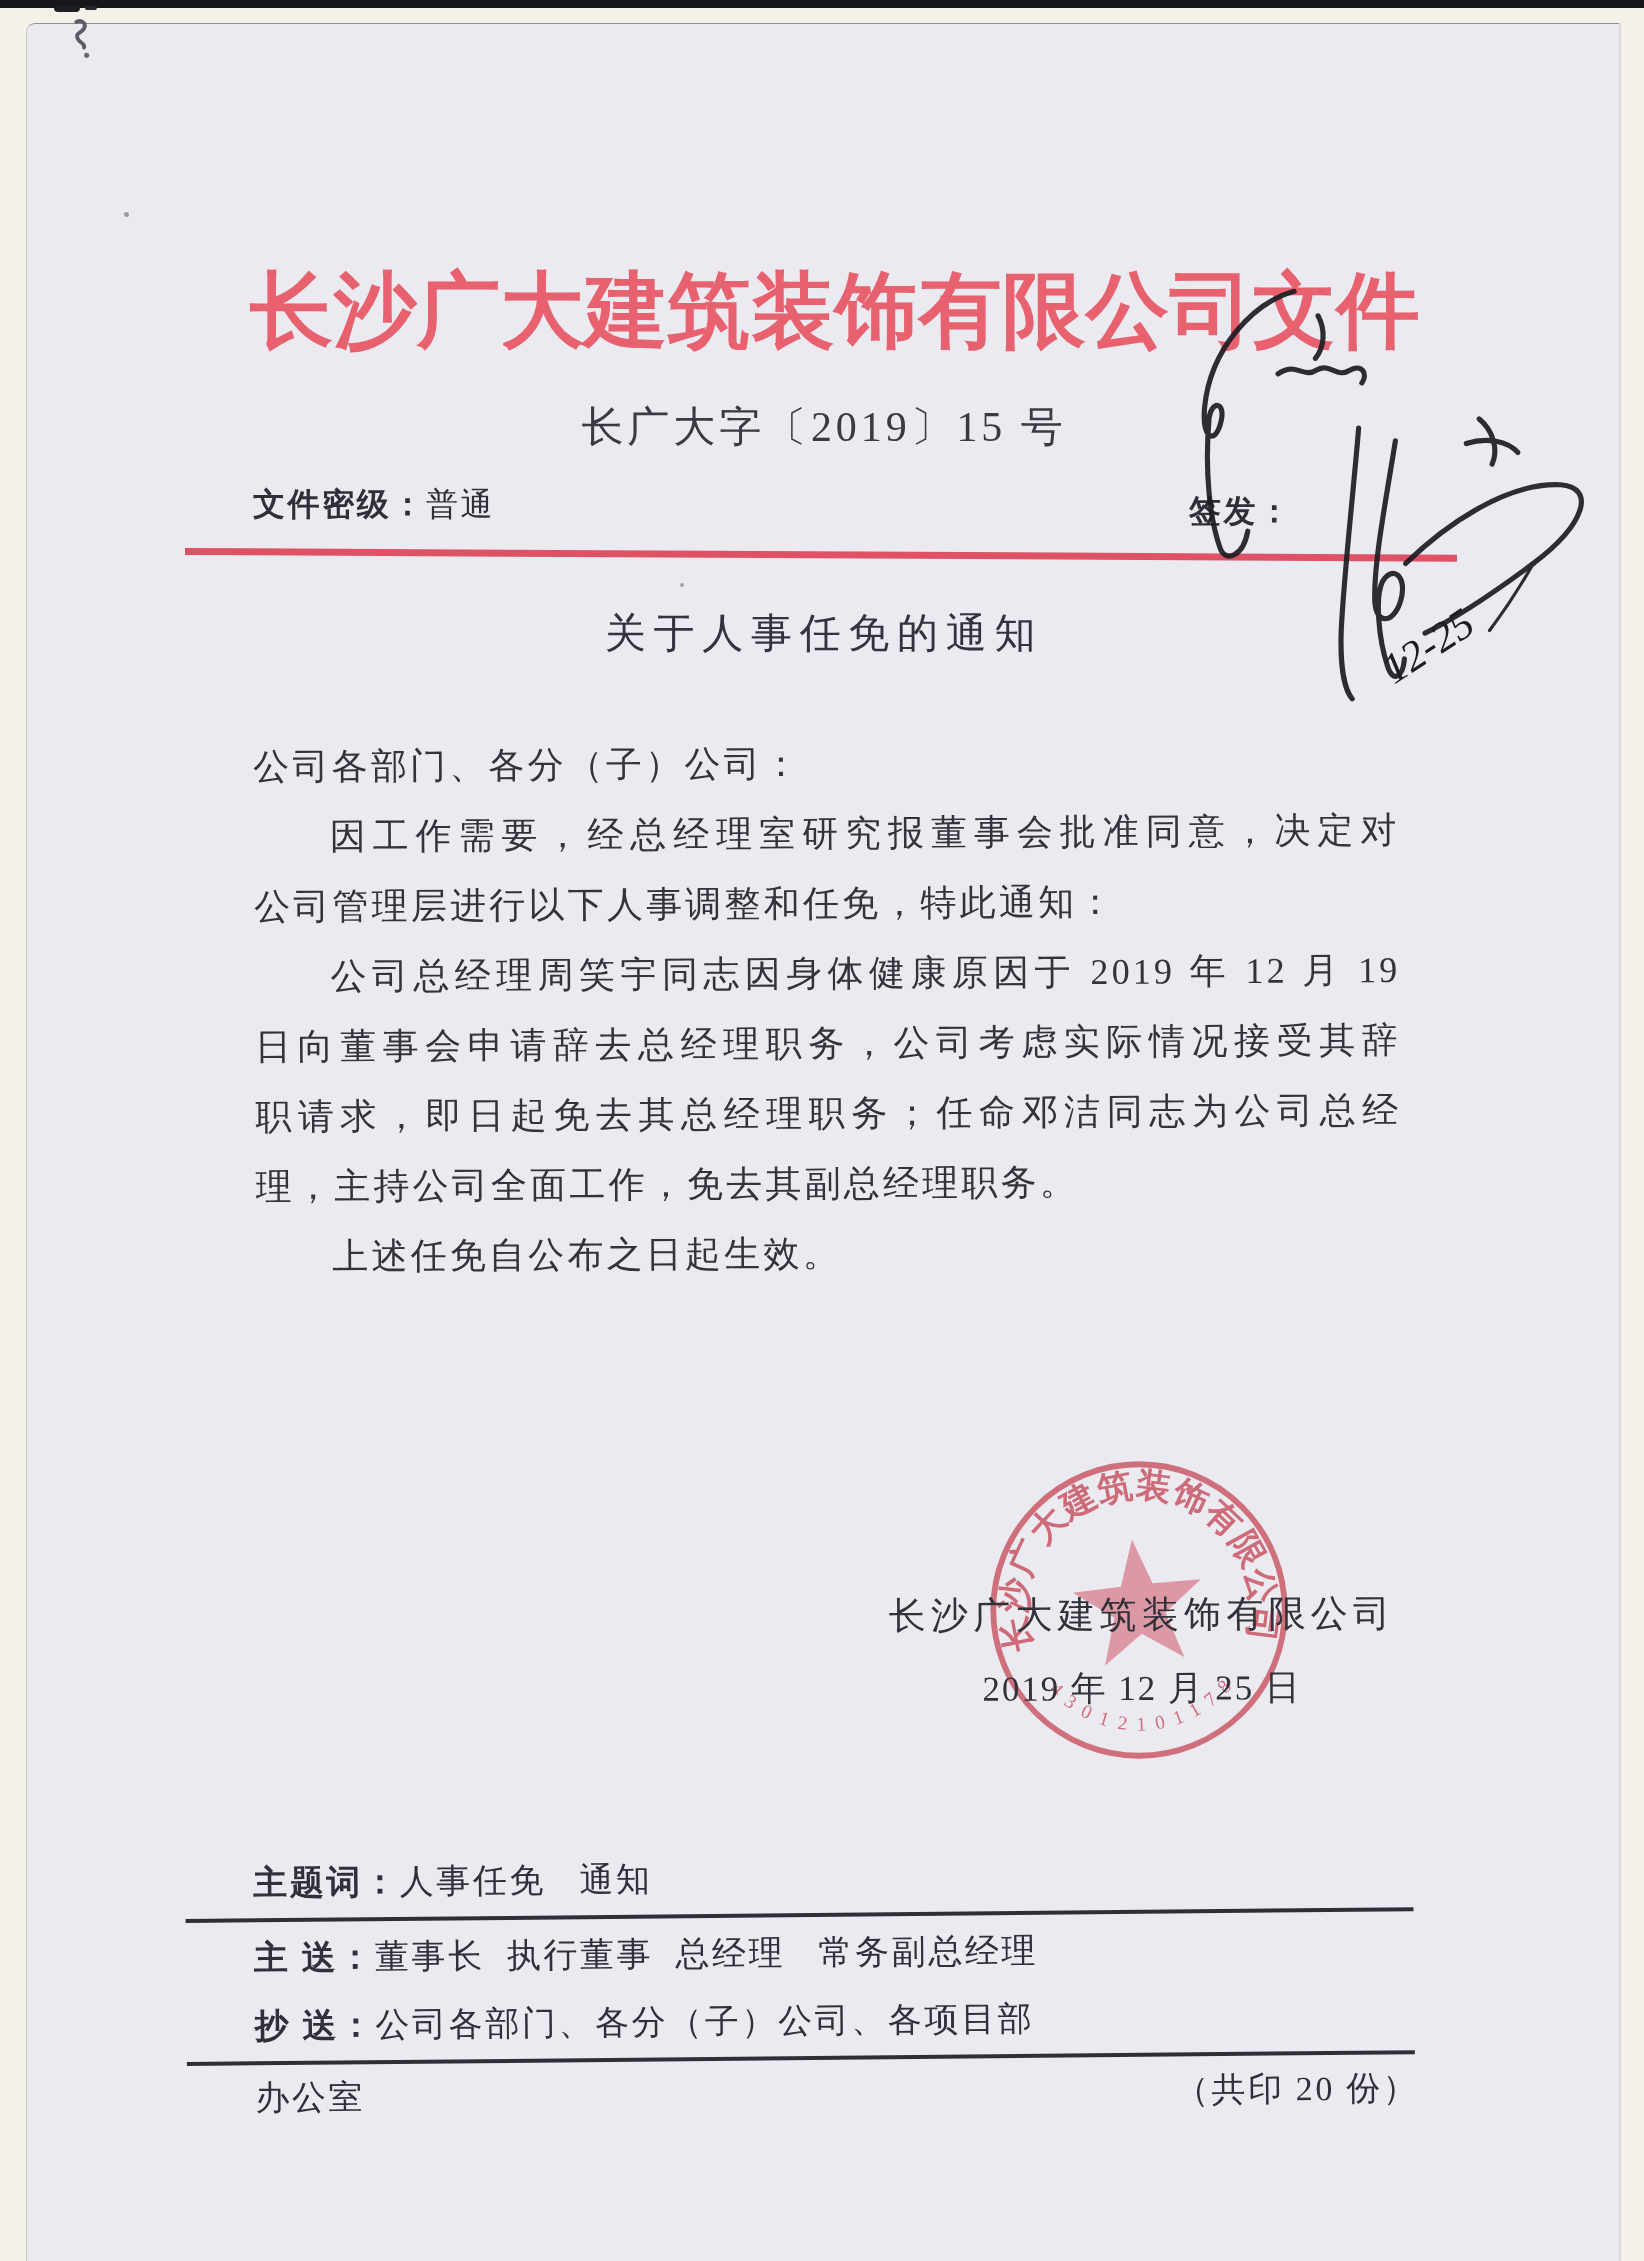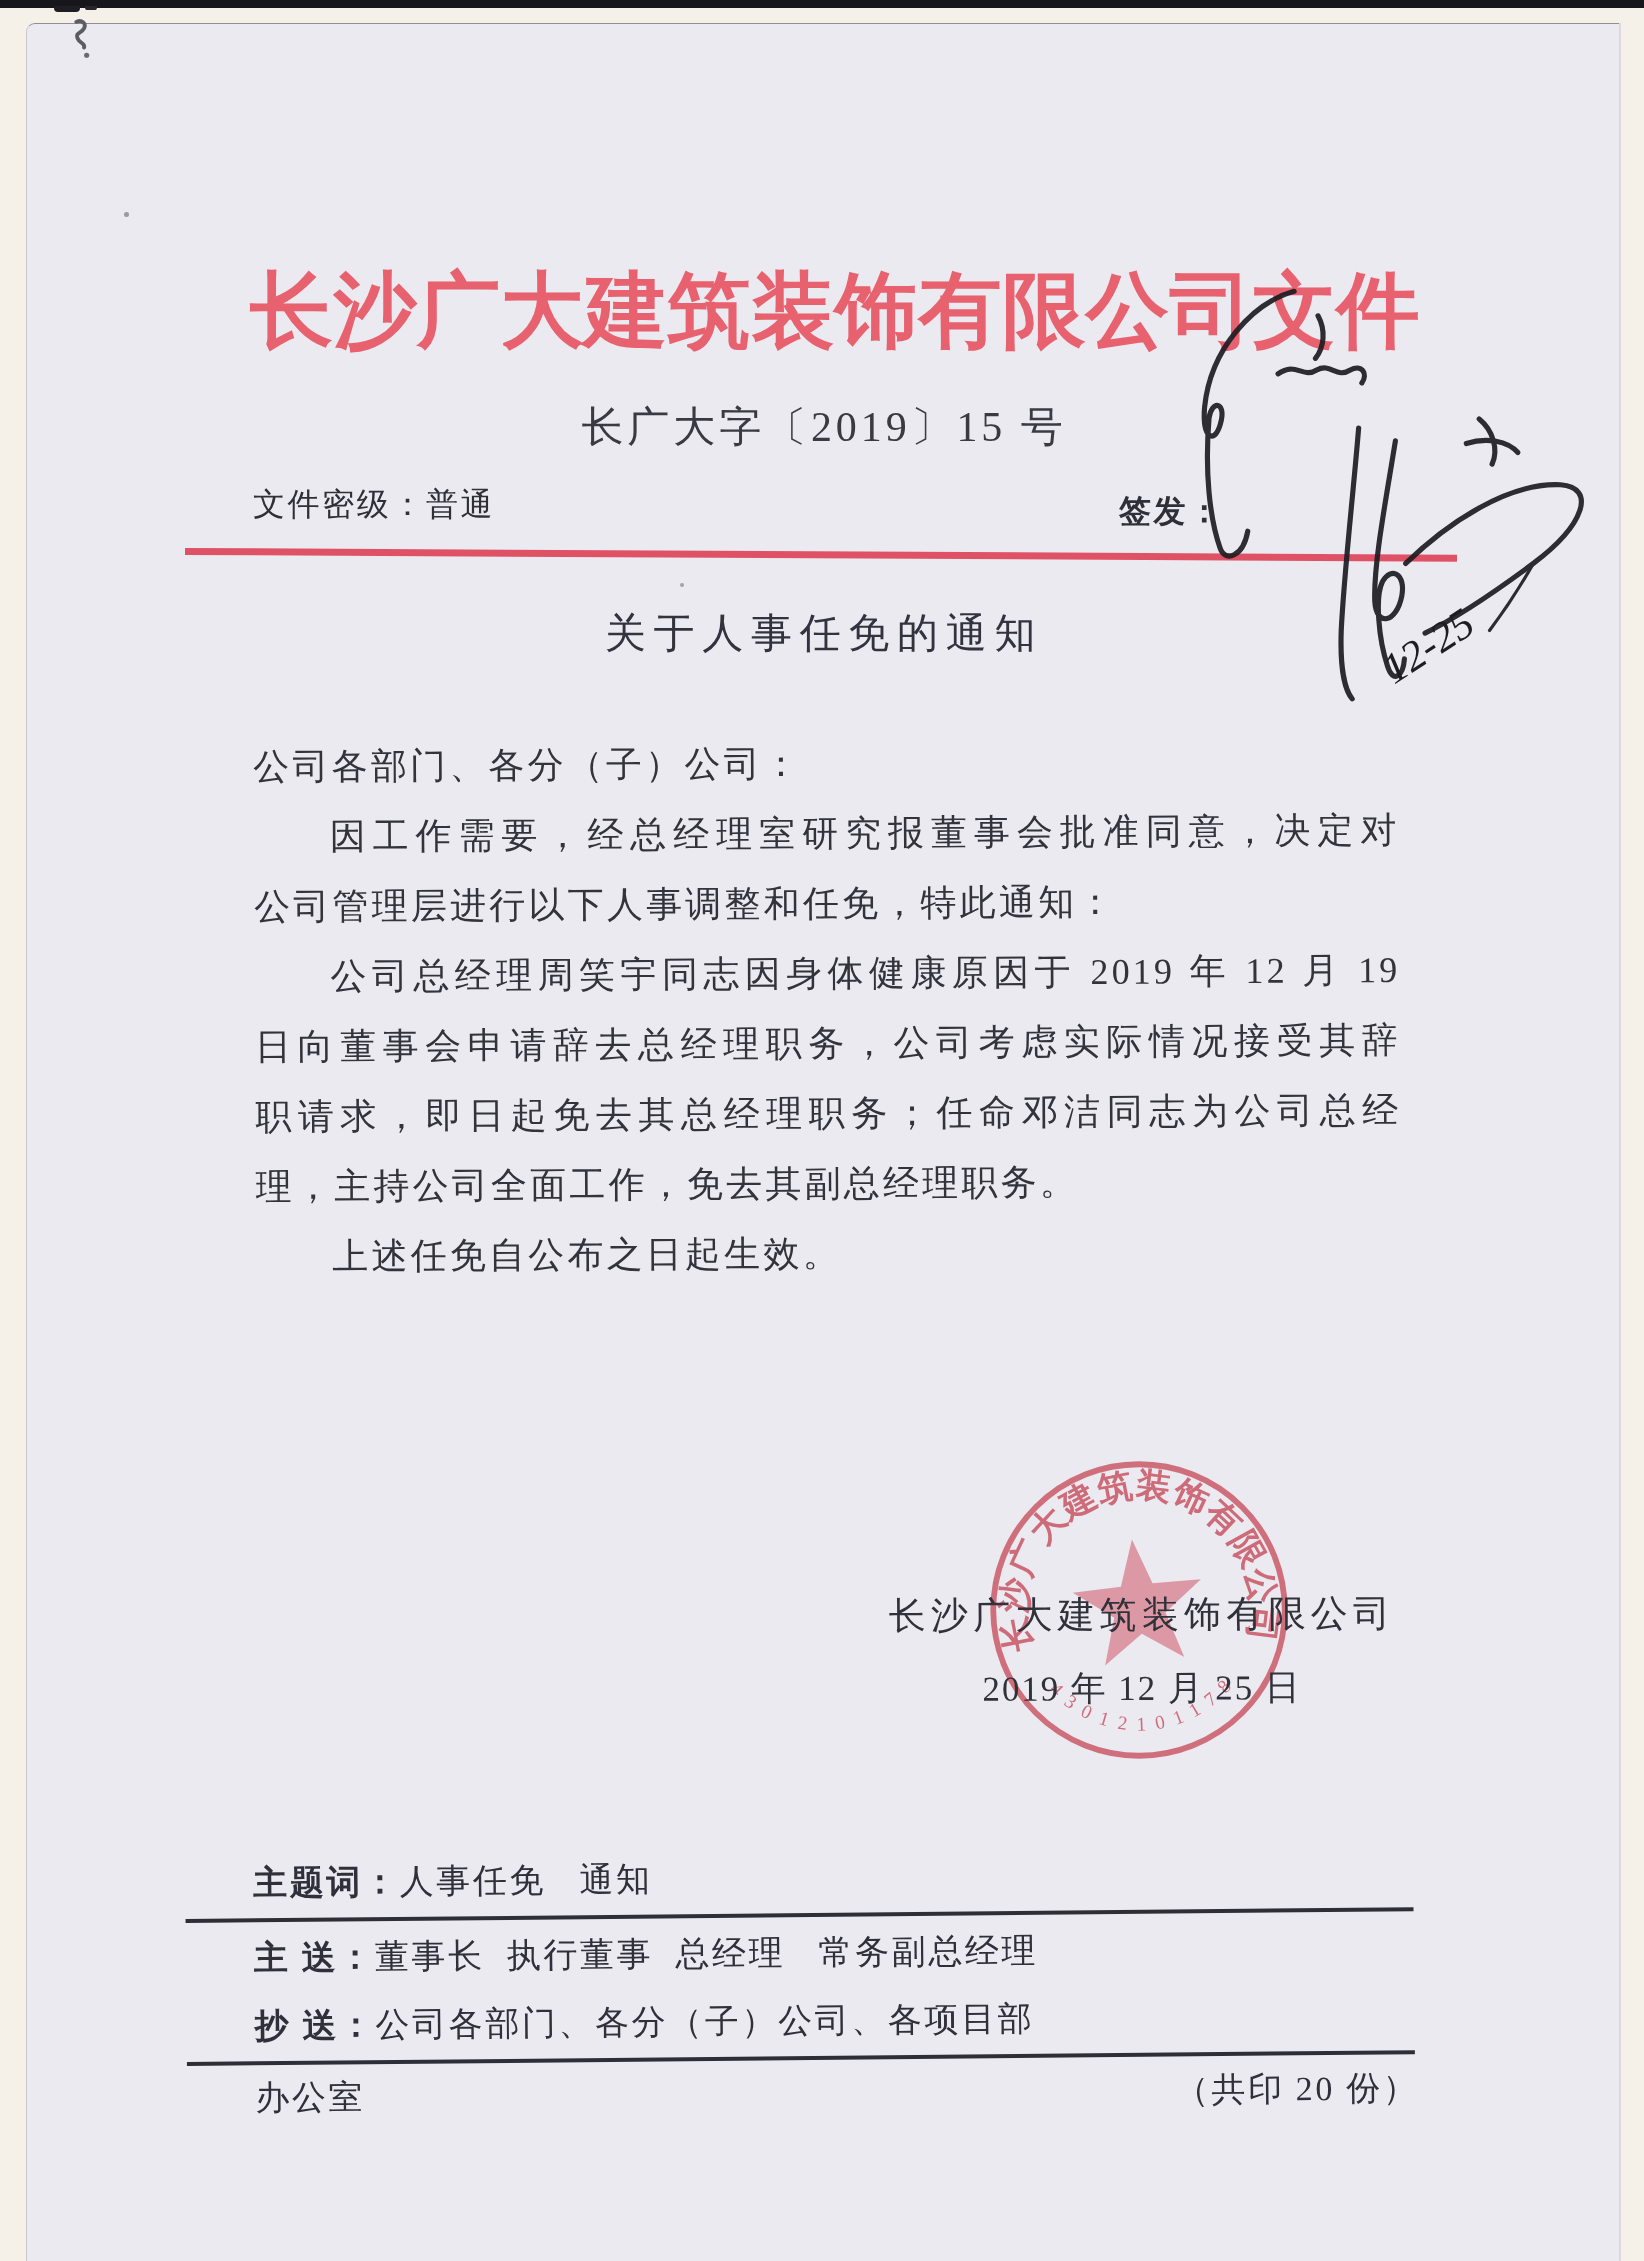--- a/index.html
+++ b/index.html
@@ -24,22 +24,22 @@
   .letterhead{
     position:absolute;left:0;top:232px;width:1594px;text-align:center;
     font-size:83px;font-weight:700;letter-spacing:0.6px;color:#e8616f;
     text-indent:22px;white-space:nowrap;
   }
   .doc-number{
     position:absolute;left:0;top:375px;width:1594px;text-align:center;
     font-size:42px;letter-spacing:3.9px;color:#3a3a42;white-space:pre;
   }
   .meta-row{position:absolute;left:226px;top:459px;font-size:32px;letter-spacing:2.6px;white-space:pre;}
-  .meta-label{font-weight:400;}
-  .issuer{position:absolute;left:1092px;top:466px;font-size:32px;letter-spacing:2.6px;font-weight:700;}
+  .meta-label{font-weight:700;}
+  .issuer{position:absolute;left:1162px;top:466px;font-size:32px;letter-spacing:2.6px;font-weight:700;}
   .red-rule{
     position:absolute;left:158px;top:524px;width:1272px;height:7px;
     background:#df5266;transform:rotate(0.3deg);transform-origin:left center;
   }
   .doc-title{
     position:absolute;left:0;top:582px;width:1594px;text-align:center;
     font-size:41px;font-weight:400;letter-spacing:7.7px;color:#333340;
   }
   .body-block{
     position:absolute;left:226px;top:708px;width:1146px;

